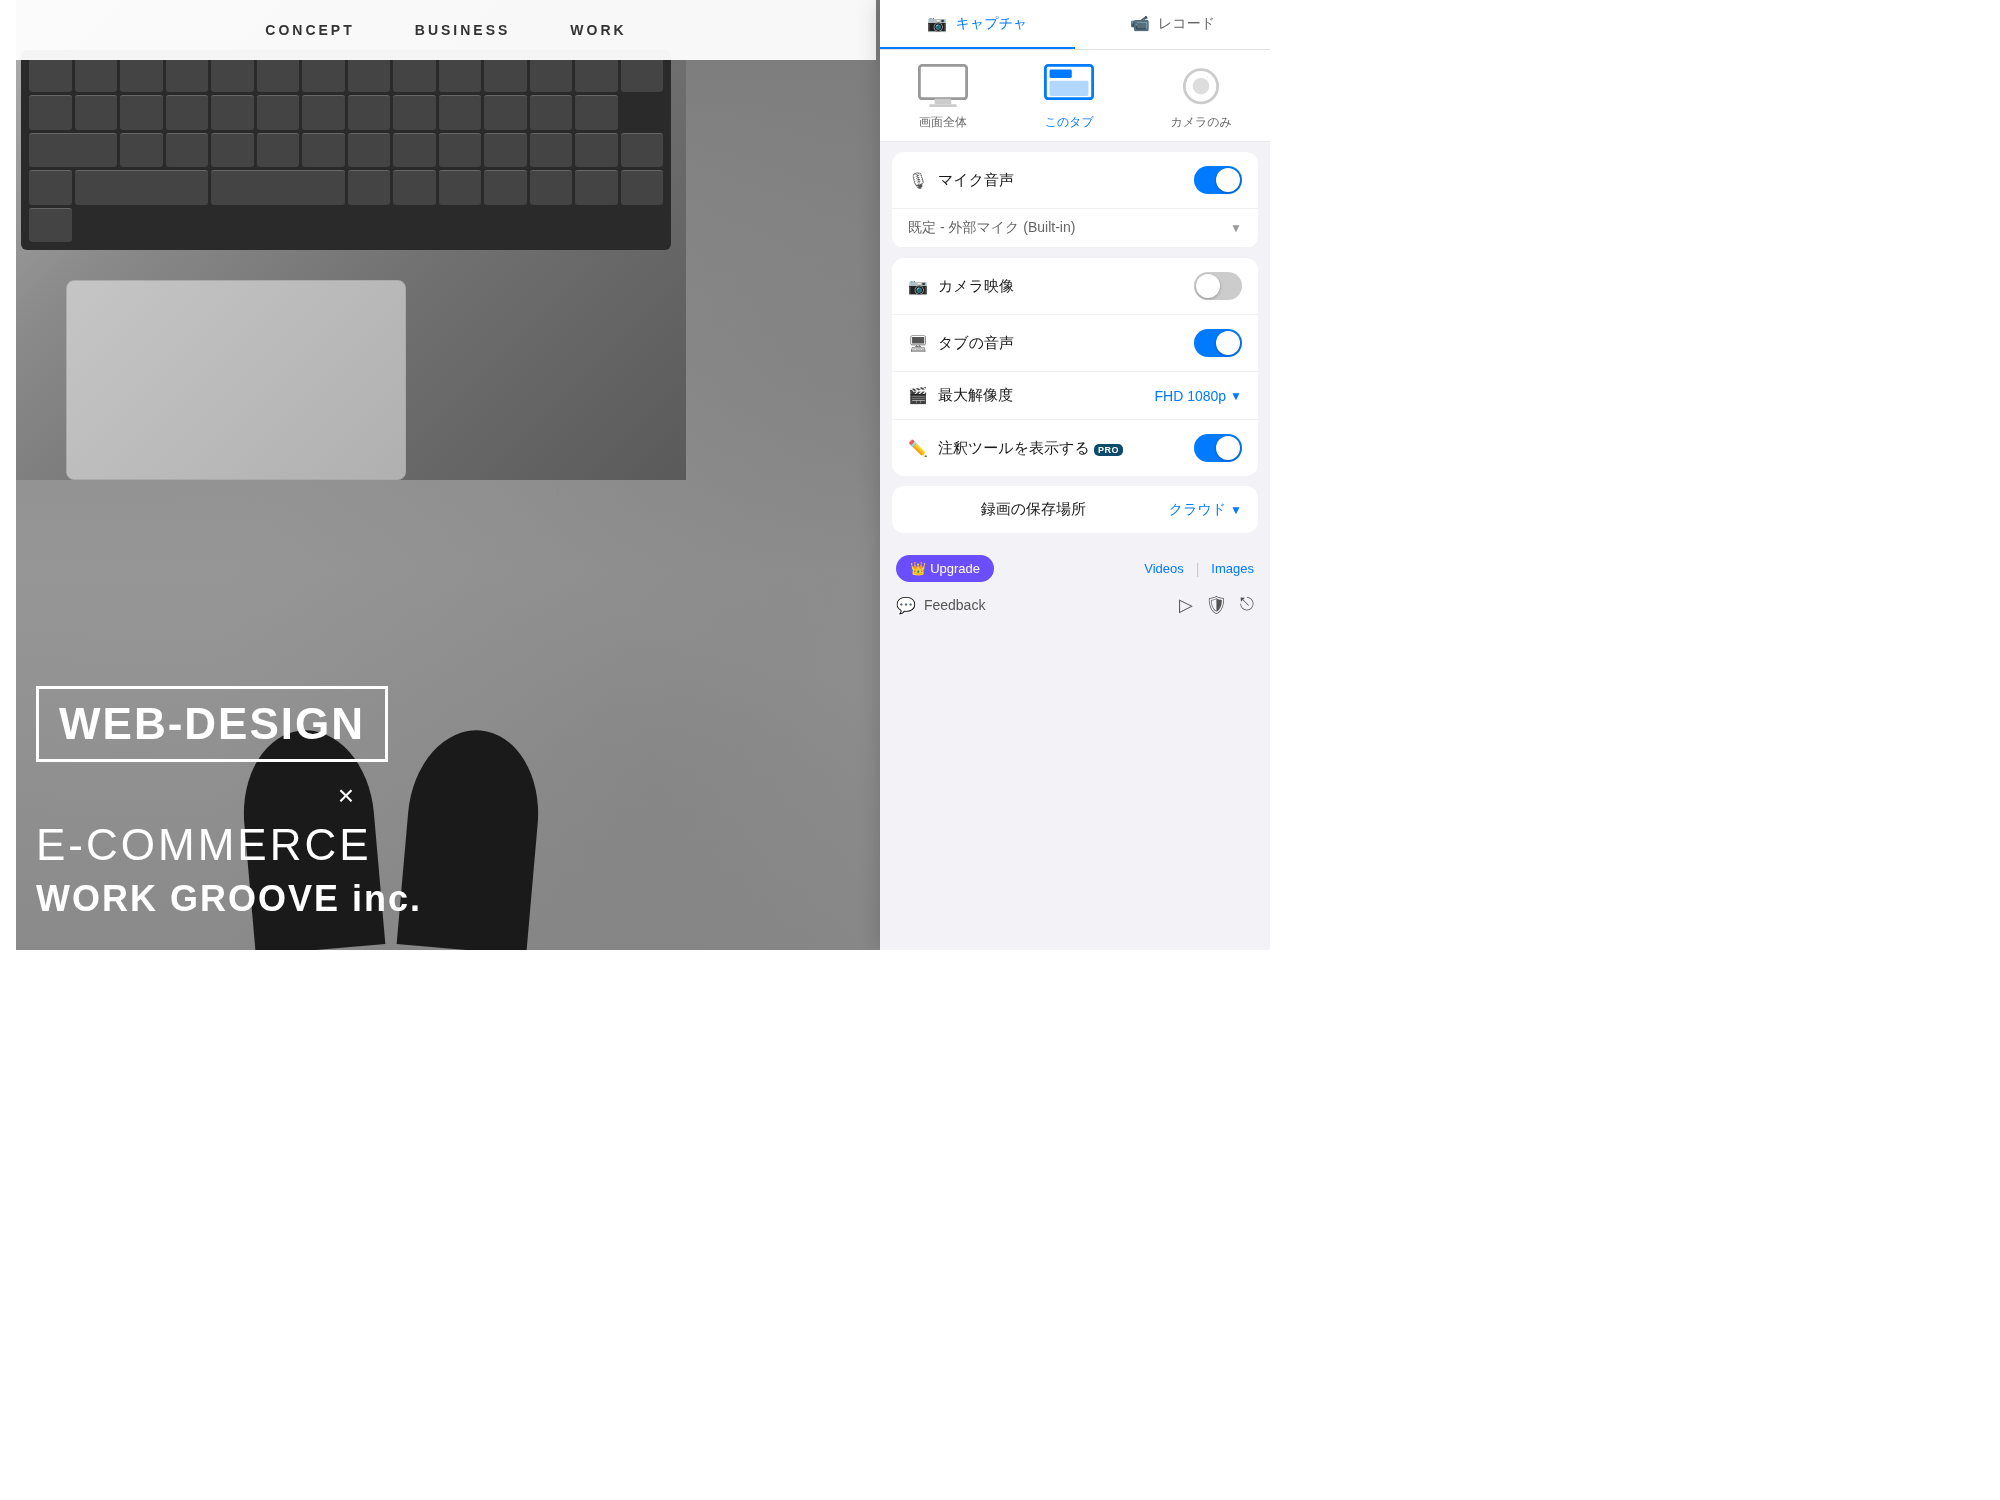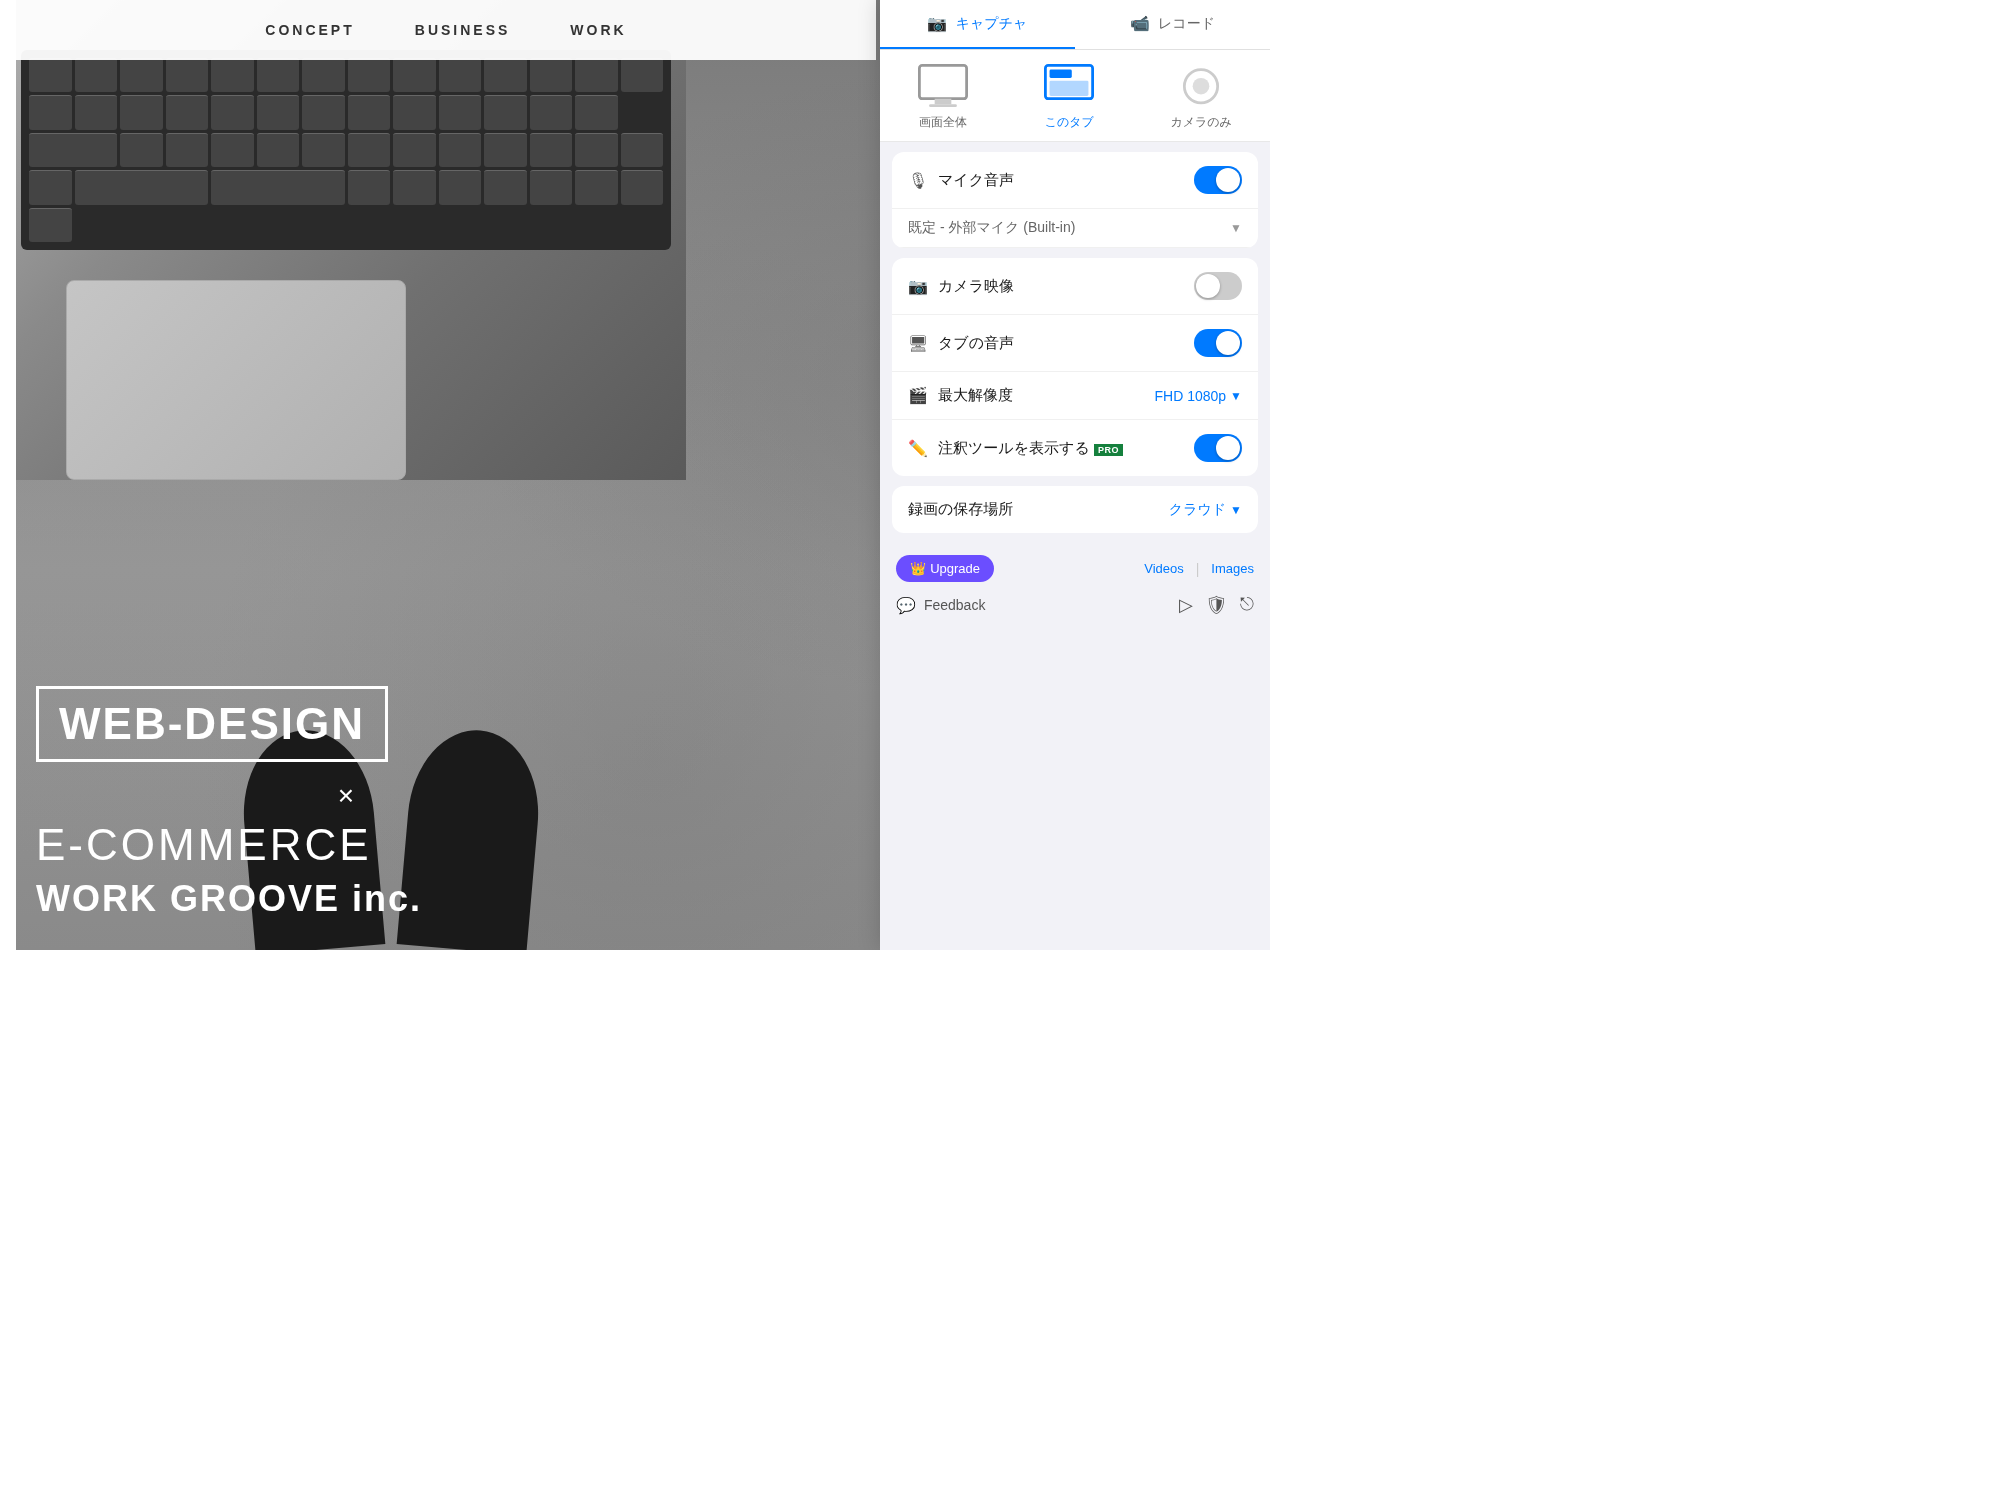--- a/index.html
+++ b/index.html
@@ -347,20 +347,21 @@
       margin: 10px 12px;
       border-radius: 12px;
       overflow: hidden;
     }
 
     .save-row {
       display: flex;
       align-items: center;
       padding: 14px 16px;
       gap: 10px;
+      text-align: center;
     }
 
     .save-label {
       flex: 1;
       font-size: 15px;
       color: #1a1a1a;
     }
 
     .save-value {
       font-size: 14px;
@@ -443,26 +444,26 @@
       color: #555;
     }
 
     .feedback-label {
       font-size: 14px;
       color: #555;
       flex: 1;
     }
 
     .pro-badge {
-      background: #15803d;
+      background: #0c4a6e;
       color: white;
       font-size: 9px;
       font-weight: 700;
       padding: 1px 4px;
-      border-radius: 0;
+      border-radius: 5px;
       letter-spacing: 0.5px;
     }
 
     
     .divider {
       color: #ccc;
       font-size: 14px;
     }
   </style>
 </head>

